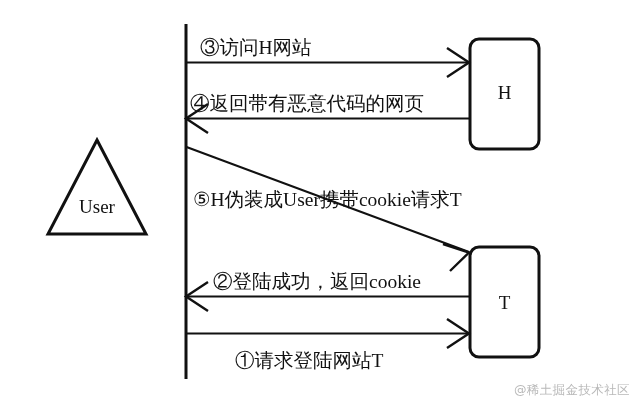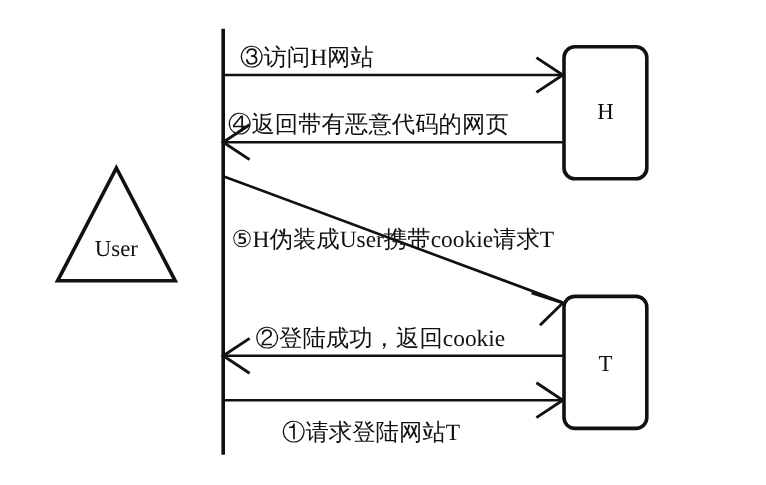--- a/index.html
+++ b/index.html
@@ -121,14 +121,15 @@
     </g>
 
     <g>
       <line class="msg-line" x1="187" y1="333.5" x2="469" y2="333.5"></line>
       <path class="arrow-head" d="M 447 319 L 469 333.5 L 447 348"></path>
       <text class="msg-label" x="235" y="367">①请求登陆网站T</text>
     </g>
 
   </svg>
 
+  <div class="watermark-text">@稀土掘金技术社区</div>
 
 </div>
 
 </body></html>

